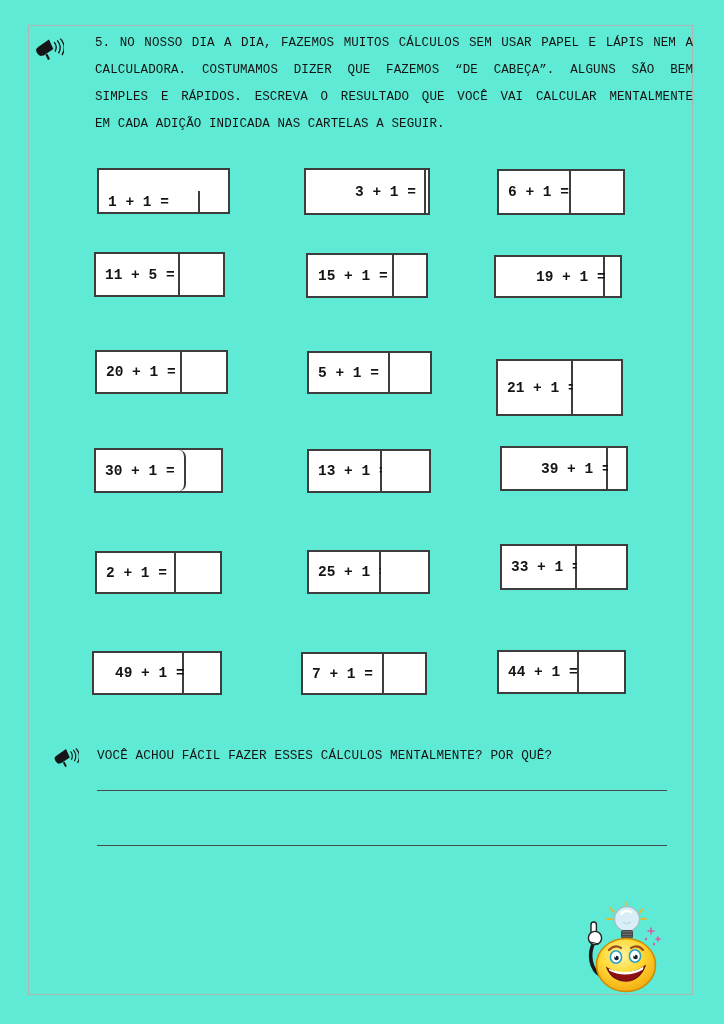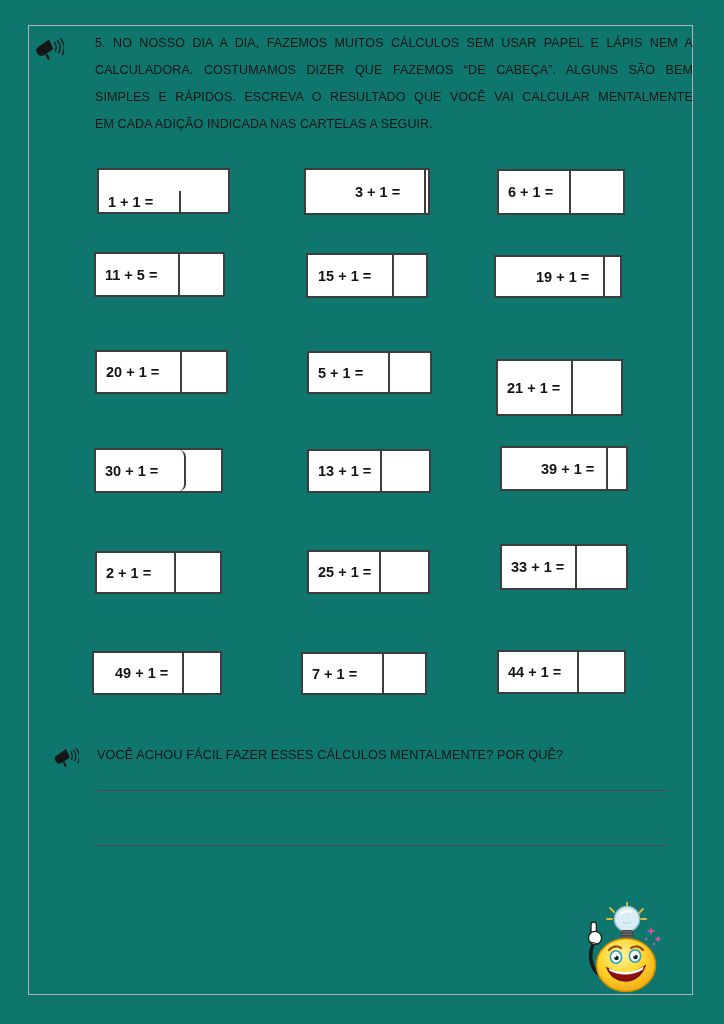--- a/index.html
+++ b/index.html
@@ -1,20 +1,20 @@
 <!DOCTYPE html>
 <html><head>
 <meta charset="utf-8">
 <style>
   html,body{margin:0;padding:0;background:#ffffff;}
   #sheet{
     position:relative;
     width:724px;height:1024px;
-    background:#0f766e;
-    font-family:Liberation Sans, sans-serif;
+    background:#5eead4;
+    font-family:Liberation Mono, monospace;
     color:#141414;
     overflow:hidden;
   }
   .page-frame{
     position:absolute;left:28px;top:25px;width:665px;height:970px;
     border:1px solid #b3b3b3;box-sizing:border-box;
   }
   
   .speaker{position:absolute;width:30px;height:26px;}
   .speaker-intro{left:34px;top:36px;}
@@ -70,21 +70,21 @@
 
   <div class="intro">
     <div class="ln just">5. NO NOSSO DIA A DIA, FAZEMOS MUITOS CÁLCULOS SEM USAR PAPEL E LÁPIS NEM A</div>
     <div class="ln just">CALCULADORA. COSTUMAMOS DIZER QUE FAZEMOS “DE CABEÇA”. ALGUNS SÃO BEM</div>
     <div class="ln just">SIMPLES E RÁPIDOS.  ESCREVA O RESULTADO QUE VOCÊ VAI CALCULAR MENTALMENTE</div>
     <div class="ln">EM CADA ADIÇÃO INDICADA NAS CARTELAS A SEGUIR.</div>
   </div>
 
   <div id="cards">
       <div class="card" style="left: 97px; top: 168px; width: 133px; height: 46px;">
-        <div class="expr-cell" style="width: 82px; margin-top: 21px;">1 + 1 =</div>
+        <div class="expr-cell" style="width: 101px; margin-top: 21px;">1 + 1 =</div>
         <div class="answer-cell"></div>
       </div>
       <div class="card" style="left: 304px; top: 168px; width: 126px; height: 47px; padding-left: 40px;">
         <div class="expr-cell" style="width: 80px;">3 + 1 =</div>
         <div class="answer-cell"></div>
       </div>
       <div class="card" style="left: 497px; top: 169px; width: 128px; height: 46px;">
         <div class="expr-cell" style="width: 72px;">6 + 1 =</div>
         <div class="answer-cell"></div>
       </div>

